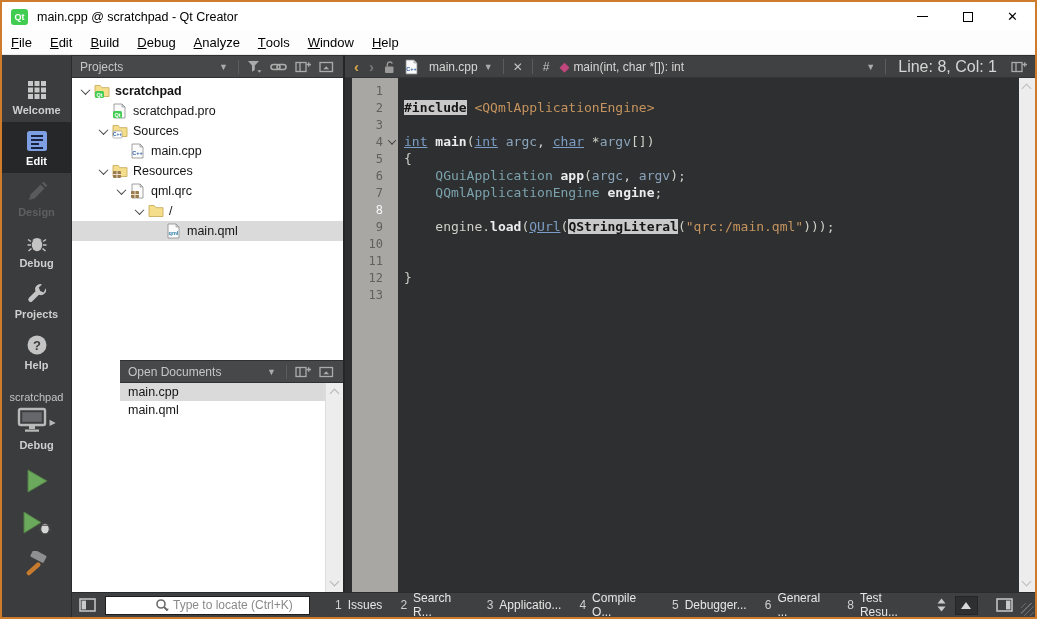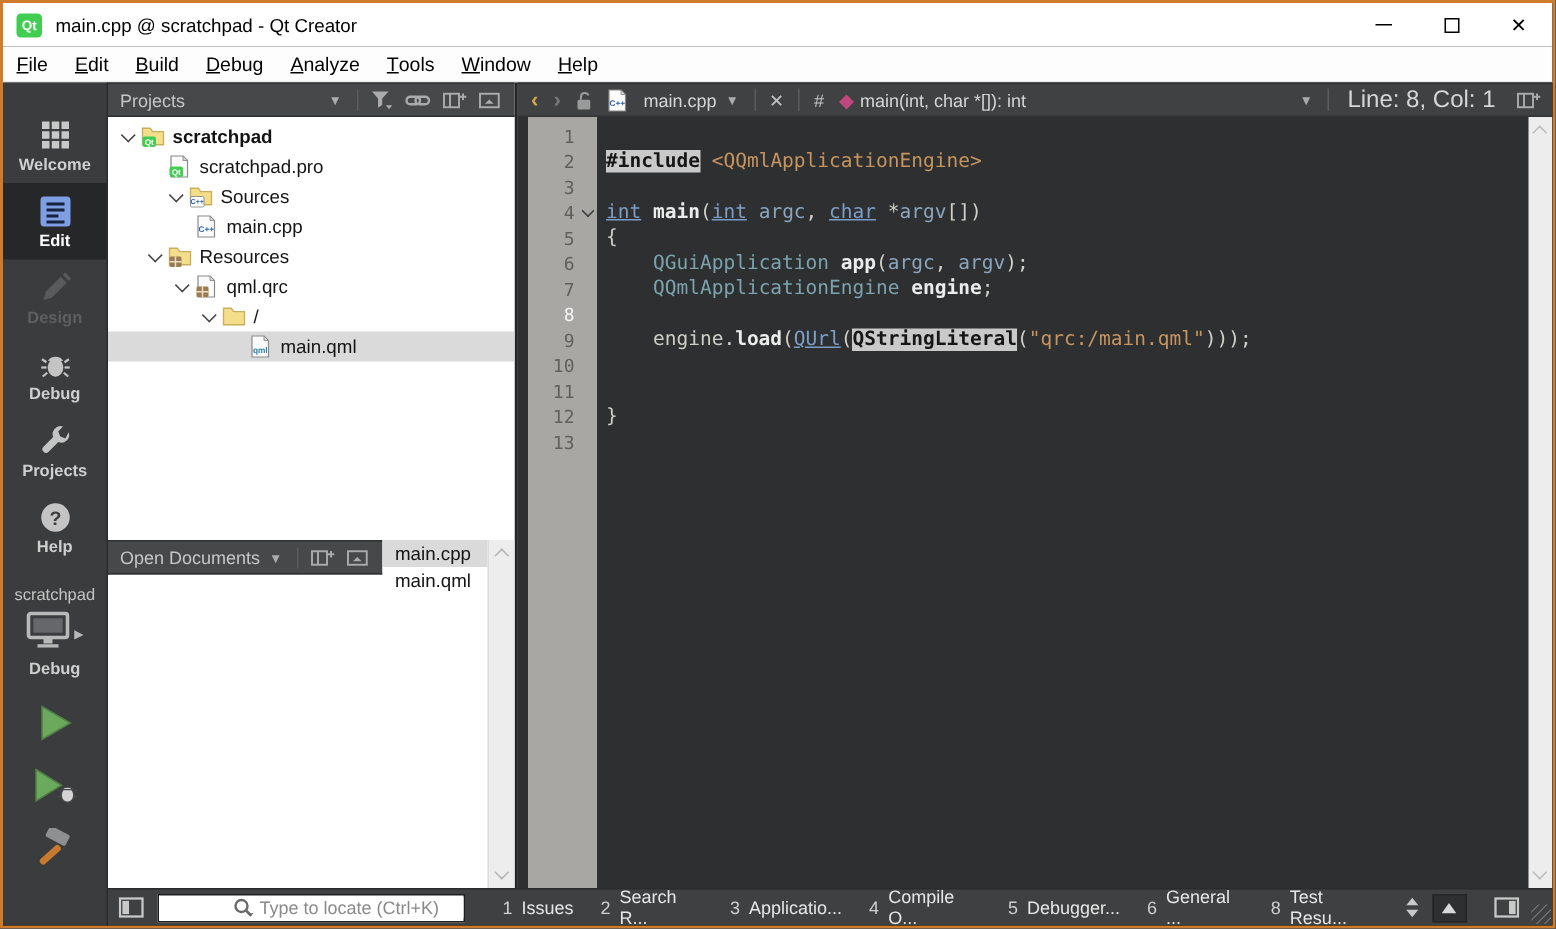--- a/index.html
+++ b/index.html
@@ -47,21 +47,21 @@
   .ph-divider{ width:1px; height:14px; background:#5B5C5D; margin:0 4px;}
   .ph-icon{ padding:0 4px; display:flex; align-items:center; cursor:pointer;}
   .tree{ flex:1 1 auto; background:#FFF; overflow:hidden; position:relative; padding-top:3px;}
   .trow{ height:20px; display:flex; align-items:center; font-size:12.5px; color:#141414; cursor:pointer; white-space:nowrap;}
   .trow.bold .tlabel{ font-weight:bold; }
   .trow.sel{ background:var(--c-selection_light,#DADADA); }
   .exp-slot{ width:18px; flex:0 0 auto; display:flex; align-items:center; justify-content:center;}
   .exp{ width:7px; height:7px; border-right:1.8px solid #454545; border-bottom:1.8px solid #454545; transform:rotate(45deg) translate(-1px,-1px);}
   .ticon{ width:18px; flex:0 0 auto; display:flex; align-items:center;}
   .tlabel{ margin-left:3px; }
-  .docs-wrap{ flex:0 0 232px; display:flex; flex-direction:row; }
+  .docs-wrap{ flex:0 0 232px; display:flex; flex-direction:column;padding-left:48px; }
   .docs-list{ flex:1 1 auto; background:#FFF; position:relative; overflow:hidden;}
   .doc-row{ height:18px; line-height:18px; font-size:12.5px; color:#141414; padding-left:8px; cursor:pointer; margin-right:18px;}
   .doc-row.sel{ background:var(--c-selection_light,#DADADA); }
   .vscroll{ position:absolute; top:0; right:0; bottom:0; width:18px; background:var(--c-scrollbar_bg,#EDEDED); border-left:1px solid #DDD; cursor:pointer;}
   .vscroll .sb-up,.vscroll .sb-dn{ position:absolute; left:5px; width:7px; height:7px; border-right:1.6px solid #B5B5B5; border-bottom:1.6px solid #B5B5B5;}
   .sb-up{ top:7px; transform:rotate(-135deg);}
   .sb-dn{ bottom:7px; transform:rotate(45deg);}
   
   .editor{ flex:1 1 auto; display:flex; flex-direction:column; min-width:0;}
   .etoolbar{ height:23px; background:var(--c-toolbar_bg,#404142); border-top:1px solid #2F3031; border-bottom:1px solid #333435;
@@ -327,21 +327,21 @@
                 <span class="ticon">
                   <svg width="16" height="16">
                     <path d="M2 1h8l3 3v11H2z" fill="#FBFBFB" stroke="#8A8A8A" stroke-width="0.8"></path>
                     <path d="M10 1l3 3h-3z" fill="#D9D9D9" stroke="#8A8A8A" stroke-width="0.6"></path>
                     <rect x="1" y="8" width="9" height="7" rx="1.5" fill="#41CD52"></rect>
                     <text x="5.5" y="13.6" font-size="5.5" font-weight="bold" text-anchor="middle" fill="#FFF">Qt</text>
                   </svg>
                 </span>
                 <span class="tlabel">scratchpad.pro</span>
               </div>
-              <div class="trow" style="padding-left: 36px;">
+              <div class="trow" style="padding-left: 22px;">
                 <span class="exp-slot">
                   <span class="exp"></span>
                 </span>
                 <span class="ticon">
                   <svg width="16" height="16">
                     <path d="M1 2.5h5.2l1.6 2.2H15v8.8H1z" fill="#F5DE8B" stroke="#C9AE5C" stroke-width="0.9"></path>
                     <rect x="1" y="8" width="9" height="7" rx="1" fill="#FFF" stroke="#888" stroke-width="0.6"></rect>
                     <text x="5.5" y="13.3" font-size="4.8" font-weight="bold" text-anchor="middle" fill="#2E5FA3">C++</text>
                   </svg>
                 </span>

